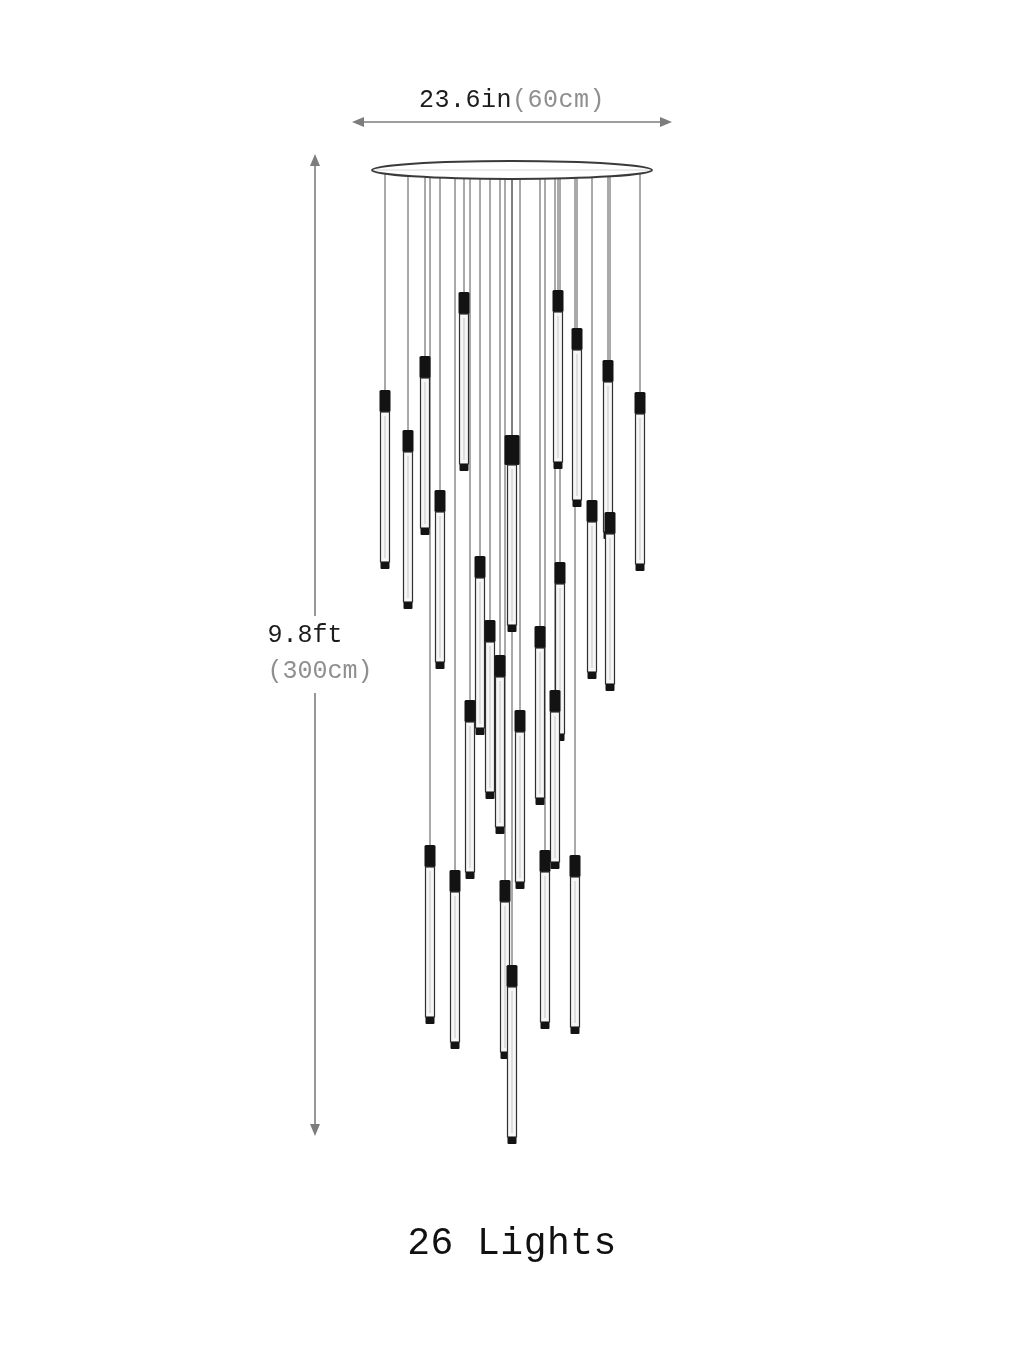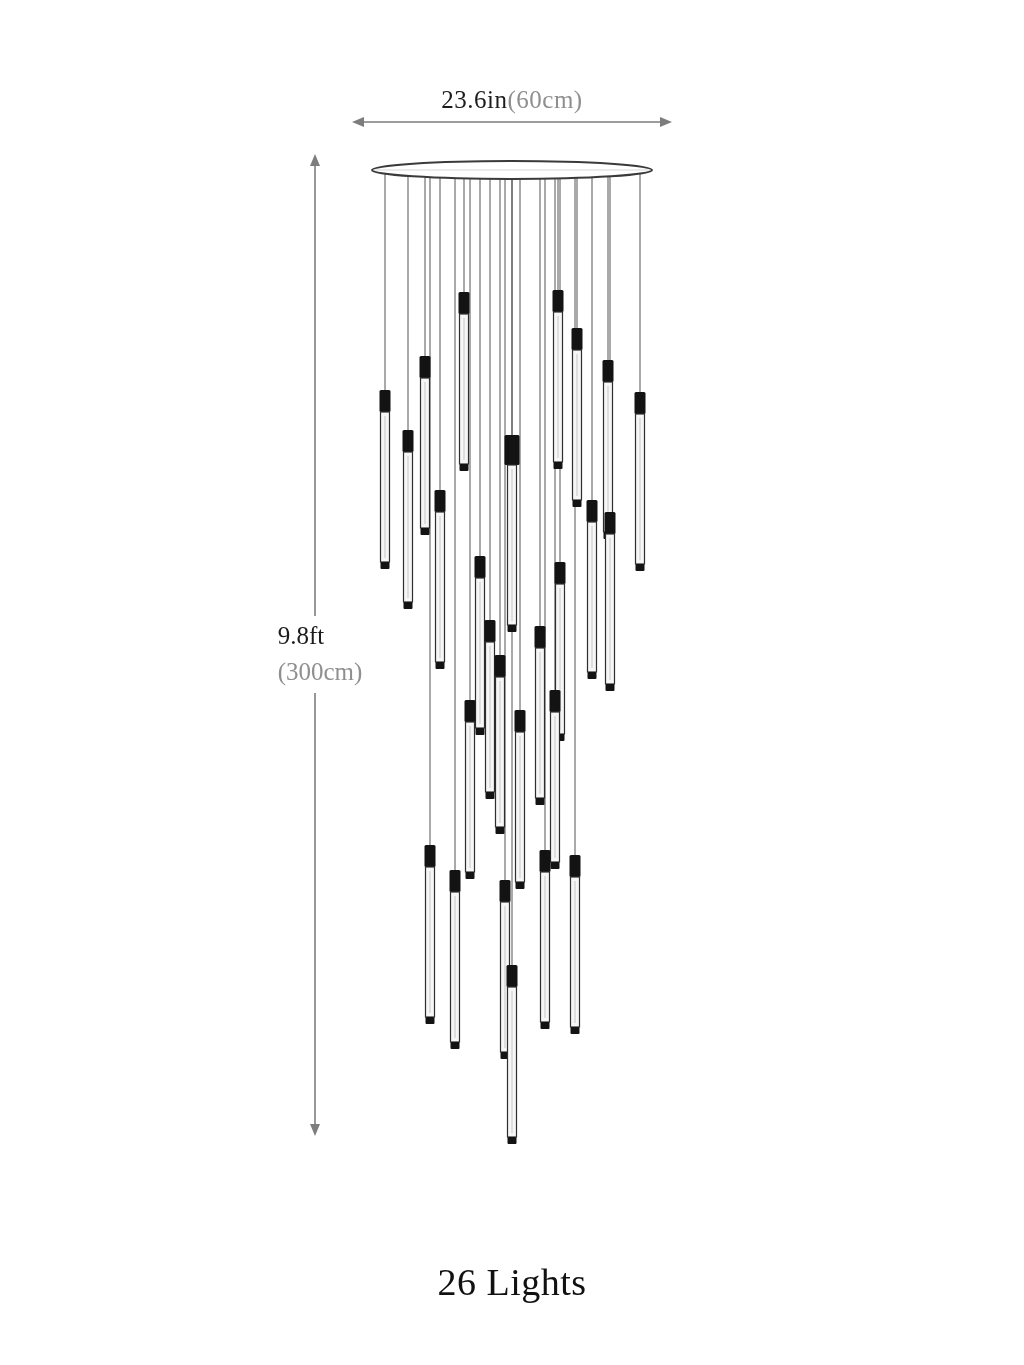--- a/index.html
+++ b/index.html
@@ -5,21 +5,21 @@
   html, body {
     margin: 0;
     padding: 0;
     background: #ffffff;
   }
   .stage {
     position: relative;
     width: 864px;
     height: 1365px;
     background: #ffffff;
-    font-family: Liberation Serif, serif;
+    font-family: Liberation Mono, monospace;
     overflow: hidden;
   }
   #diagram-svg {
     position: absolute;
     left: 0;
     top: 0;
   }
   .width-label {
     position: absolute;
     left: 352px;
@@ -47,21 +47,20 @@
   }
   .caption {
     position: absolute;
     left: 0;
     top: 1222px;
     width: 1024px;
     text-align: center;
     font-size: 38px;
     color: #111111;
     letter-spacing: 0.5px;
-    margin-top: 38px;
   }
 </style>
 </head>
 <body>
 
 <div class="stage">
 
   <svg id="diagram-svg" width="1024" height="1365" viewBox="0 0 1024 1365">
       <line x1="385" y1="174" x2="385" y2="392" stroke="#555555" stroke-width="1"></line>
       <line x1="425" y1="174" x2="425" y2="358" stroke="#555555" stroke-width="1"></line>

